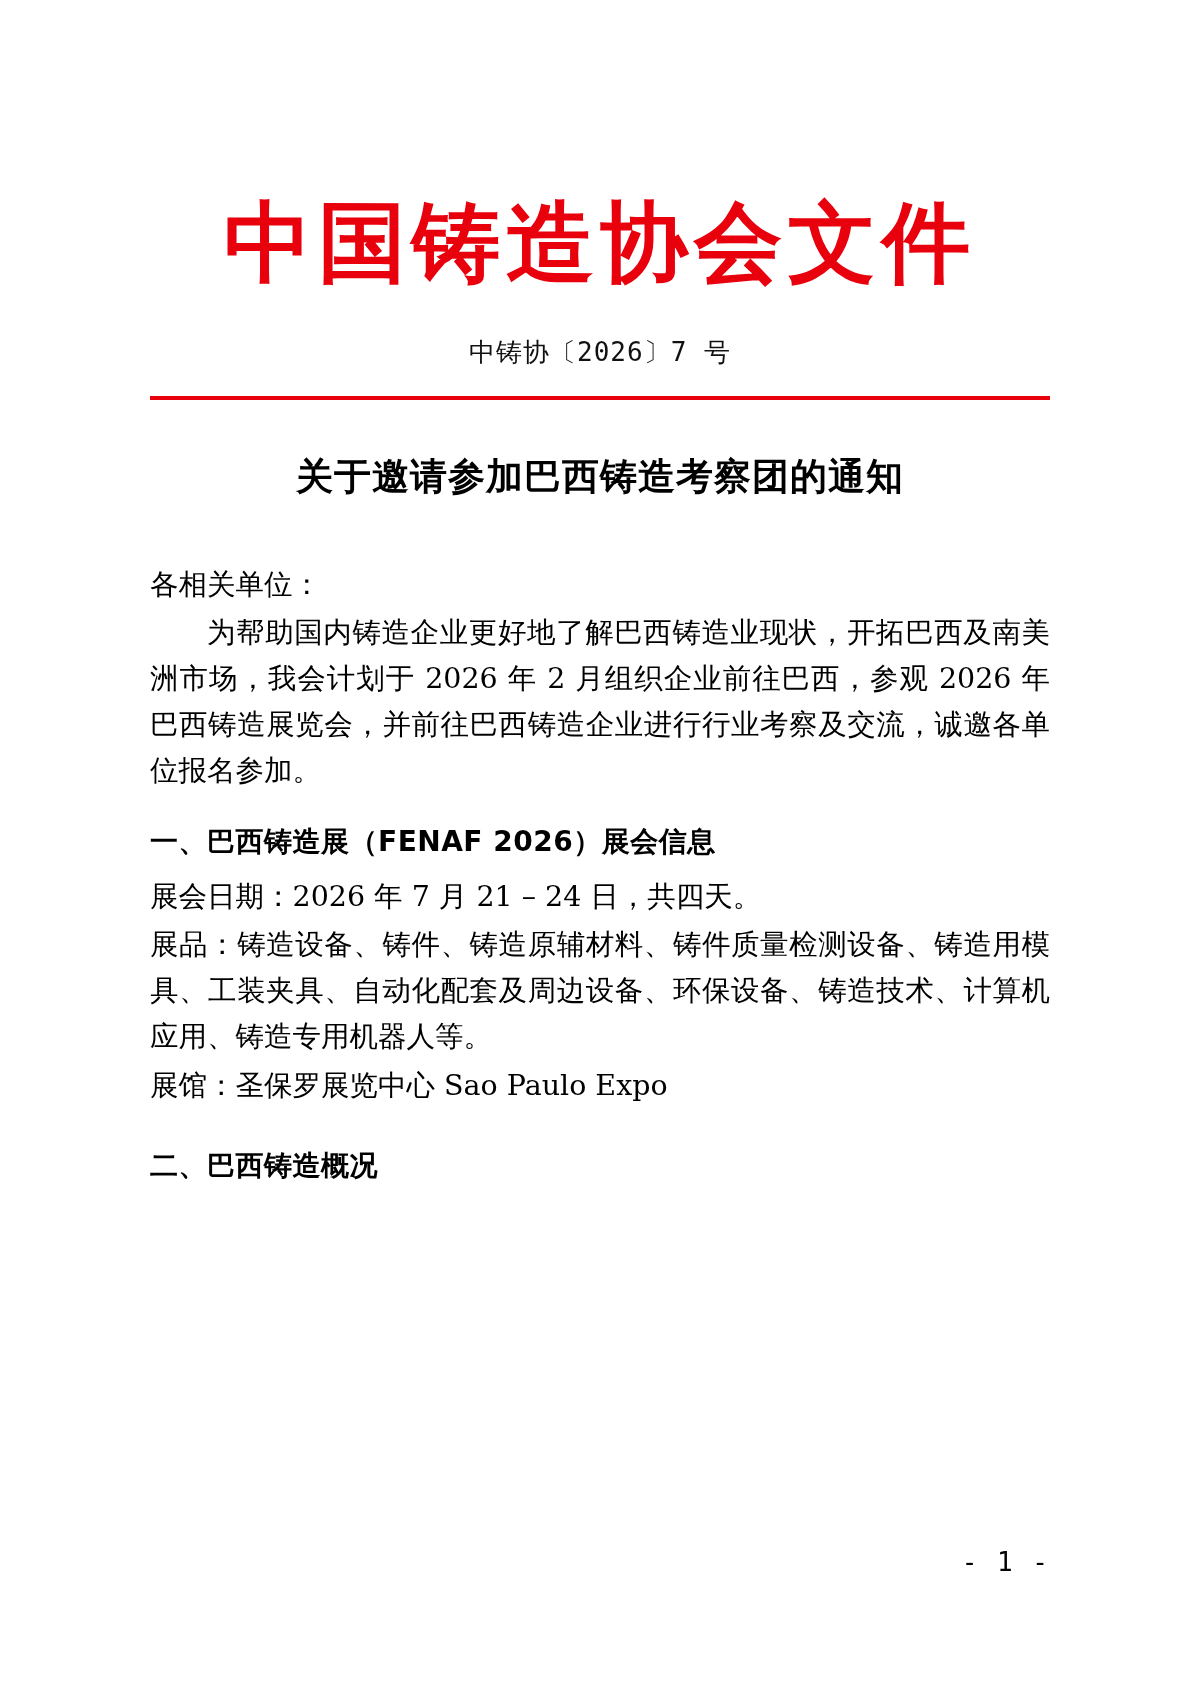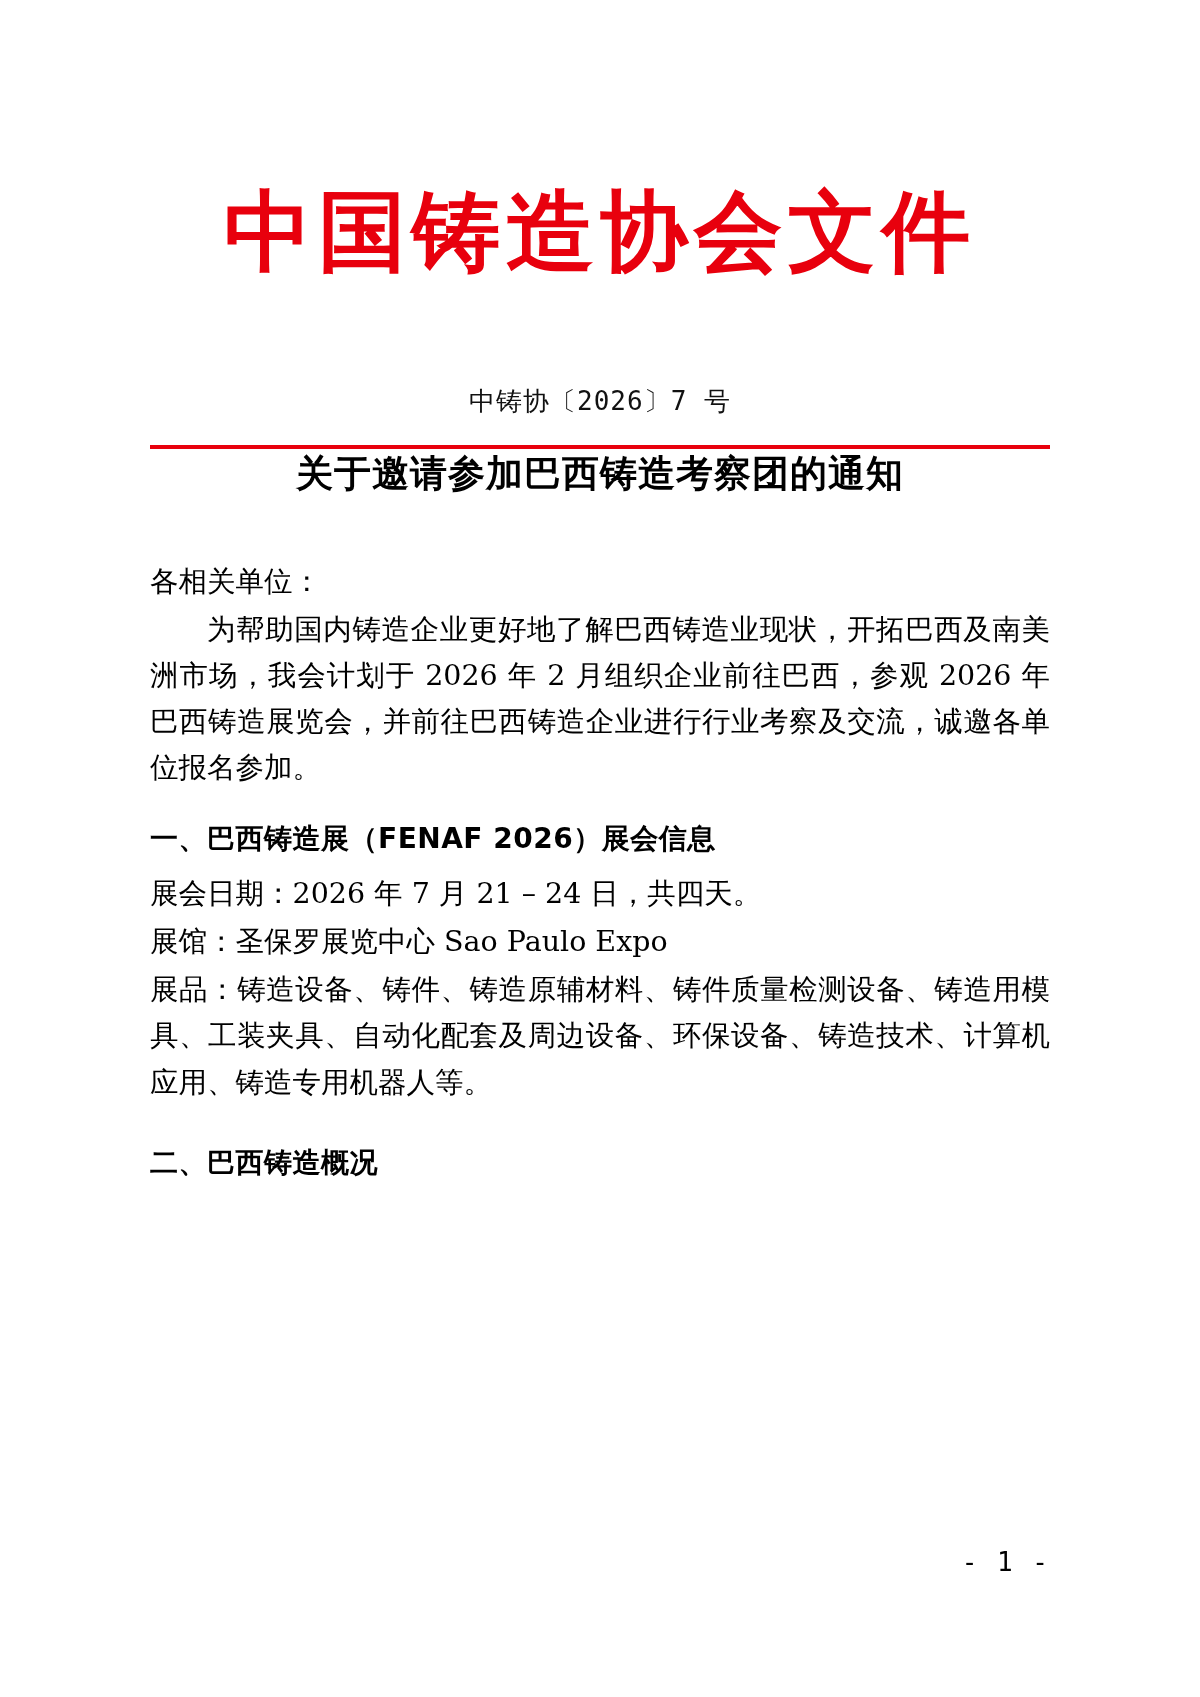--- a/index.html
+++ b/index.html
@@ -13,59 +13,60 @@
     font-family: "Liberation Serif", serif;
     color: #000000;
     position: relative;
     overflow: hidden;
   }
   .page {
     position: relative;
     width: 1200px;
     height: 1697px;
     box-sizing: border-box;
-    padding: 1px 150px;
+    padding: 12px 150px;
   }
 
   
   .masthead {
     text-align: center;
     color: #e8000d;
     font-family: "DejaVu Serif", serif;
     font-weight: bold;
     font-size: 88px;
     letter-spacing: 6px;
     line-height: 1.1;
     padding-top: 182px;
     white-space: nowrap;
   }
 
   .doc-number {
     text-align: center;
     font-size: 26px;
     font-family: "DejaVu Sans Mono", monospace;
     letter-spacing: 1px;
-    margin-top: 104px;
+    margin-top: 44px;
     color: #111;
   }
 
   .red-rule {
     margin-top: 26px;
     height: 0;
     border-top: 4px solid #e8000d;
     width: 100%;
   }
 
   
   .doc-title {
     text-align: center;
     font-family: "DejaVu Serif", serif;
     font-weight: bold;
     font-size: 37px;
     letter-spacing: 1px;
+    margin-top: 52px;
     color: #000;
   }
 
   
   .body-text {
     margin-top: 60px;
     font-size: 28.5px;
     line-height: 1.62;
     font-family: "DejaVu Serif", serif;
     color: #000;
@@ -117,23 +118,23 @@
 
     <p>各相关单位：</p>
 
     <p class="indent">为帮助国内铸造企业更好地了解巴西铸造业现状，开拓巴西及南美洲市场，我会计划于 2026 年 2 月组织企业前往巴西，参观 2026 年巴西铸造展览会，并前往巴西铸造企业进行行业考察及交流，诚邀各单位报名参加。</p>
 
 
     <div class="section-head">一、巴西铸造展（FENAF 2026）展会信息</div>
 
     <p class="mono-ish">展会日期：2026 年 7 月 21 – 24 日，共四天。</p>
 
+    <p>展品：铸造设备、铸件、铸造原辅材料、铸件质量检测设备、铸造用模具、工装夹具、自动化配套及周边设备、环保设备、铸造技术、计算机应用、铸造专用机器人等。</p>
+
     <p>展馆：圣保罗展览中心 Sao Paulo Expo</p>
-
-    <p>展品：铸造设备、铸件、铸造原辅材料、铸件质量检测设备、铸造用模具、工装夹具、自动化配套及周边设备、环保设备、铸造技术、计算机应用、铸造专用机器人等。</p>
 
     <div class="section-head second">二、巴西铸造概况</div>
 
   </div>
 
   <div class="page-number">- 1 -</div>
 
 </div>
 
 </body></html>

